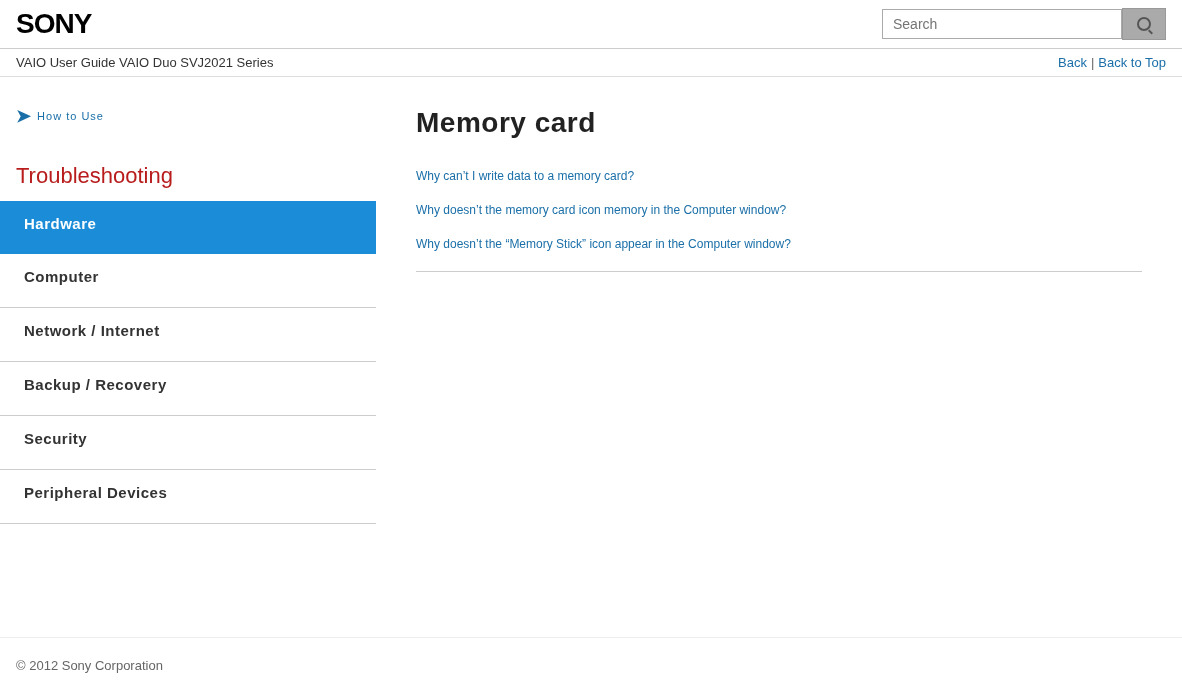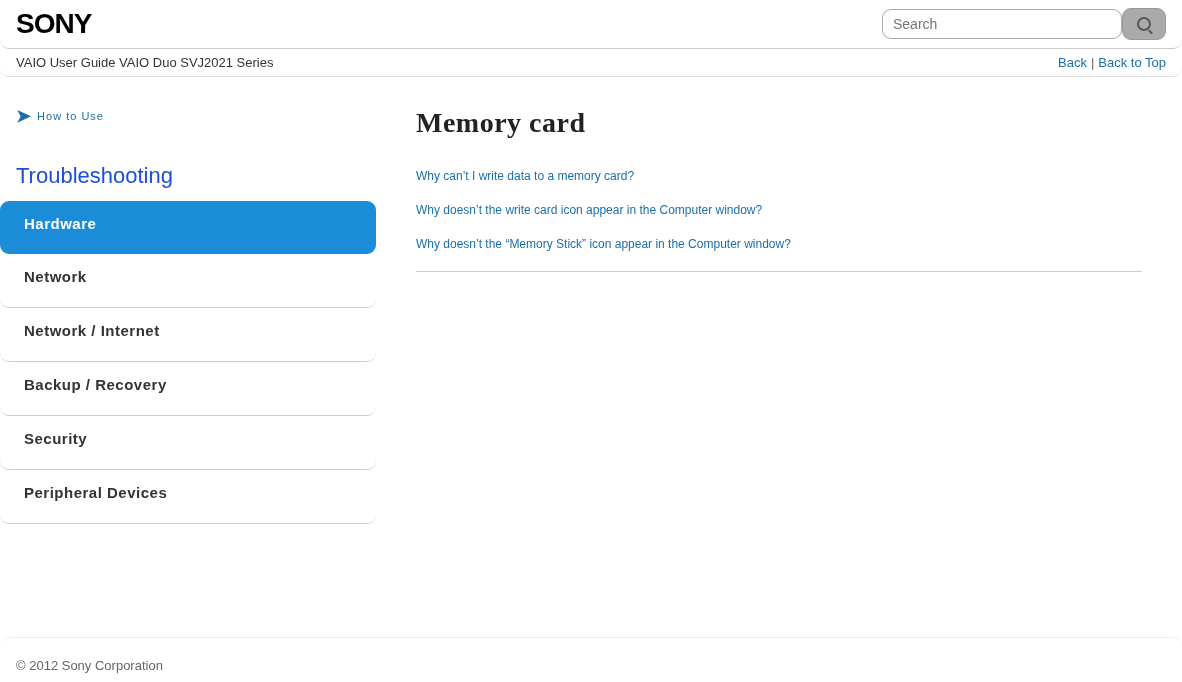--- a/index.html
+++ b/index.html
@@ -1,15 +1,15 @@
 <!DOCTYPE html>
 <html><head>
   <meta charset="utf-8">
   <style>
-    * { margin: 0; padding: 0; box-sizing: border-box; border-radius: 9px; }
+    * { margin: 0; padding: 0; box-sizing: border-box; }
     body { font-family: Arial, sans-serif; background: #fff; color: #333; width: 1182px; min-height: 682px; }
 
     
     #header {
       display: flex;
       align-items: center;
       justify-content: space-between;
       padding: 8px 16px;
       border-bottom: 1px solid #ccc;
     }
@@ -118,21 +118,21 @@
       color: #1a6fa8;
       font-size: 11px;
       font-weight: normal;
       letter-spacing: 1px;
       font-family: Arial, sans-serif;
     }
     #troubleshooting-label {
       padding: 8px 16px 12px 16px;
       font-size: 22px;
       font-weight: normal;
-      color: #1d4ed8;
+      color: #b91c1c;
     }
     .nav-item {
       padding: 14px 16px 22px 24px;
       font-size: 15px;
       font-weight: bold;
       letter-spacing: 0.5px;
       cursor: pointer;
       border-bottom: 1px solid #ccc;
       color: #333;
     }
@@ -143,21 +143,21 @@
     }
 
     
     #content {
       flex: 1;
       padding: 30px 40px 30px 40px;
     }
     #page-title {
       font-size: 28px;
       font-weight: bold;
-      font-family: Liberation Serif, serif;
+      font-family: Liberation Sans, sans-serif;
       margin-bottom: 30px;
       color: #222;
       letter-spacing: 0.5px;
     }
     .content-link {
       display: block;
       color: #1a6fa8;
       font-size: 12px;
       text-decoration: none;
       margin-bottom: 20px;
@@ -203,31 +203,31 @@
 <div id="main">
 
   <div id="sidebar">
     <div id="how-to-use">
       <span id="how-to-use-arrow">➤</span>
       <span id="how-to-use-label">How to Use</span>
     </div>
     <div id="troubleshooting-label">Troubleshooting</div>
 
     <div class="nav-item active">Hardware</div>
-    <div class="nav-item">Network</div>
+    <div class="nav-item">Computer</div>
     <div class="nav-item">Network / Internet</div>
     <div class="nav-item">Backup / Recovery</div>
     <div class="nav-item">Security</div>
     <div class="nav-item">Peripheral Devices</div>
   </div>
 
   <div id="content">
     <div id="page-title">Memory card</div>
     <a class="content-link">Why can’t I write data to a memory card?</a>
-    <a class="content-link">Why doesn’t the write card icon appear in the Computer window?</a>
+    <a class="content-link">Why doesn’t the memory card icon memory in the Computer window?</a>
     <a class="content-link">Why doesn’t the “Memory Stick” icon appear in the Computer window?</a>
     <hr id="content-divider">
   </div>
 
 </div>
 
 <div id="footer">
   <span>© 2012 Sony Corporation</span>
 </div>
 

